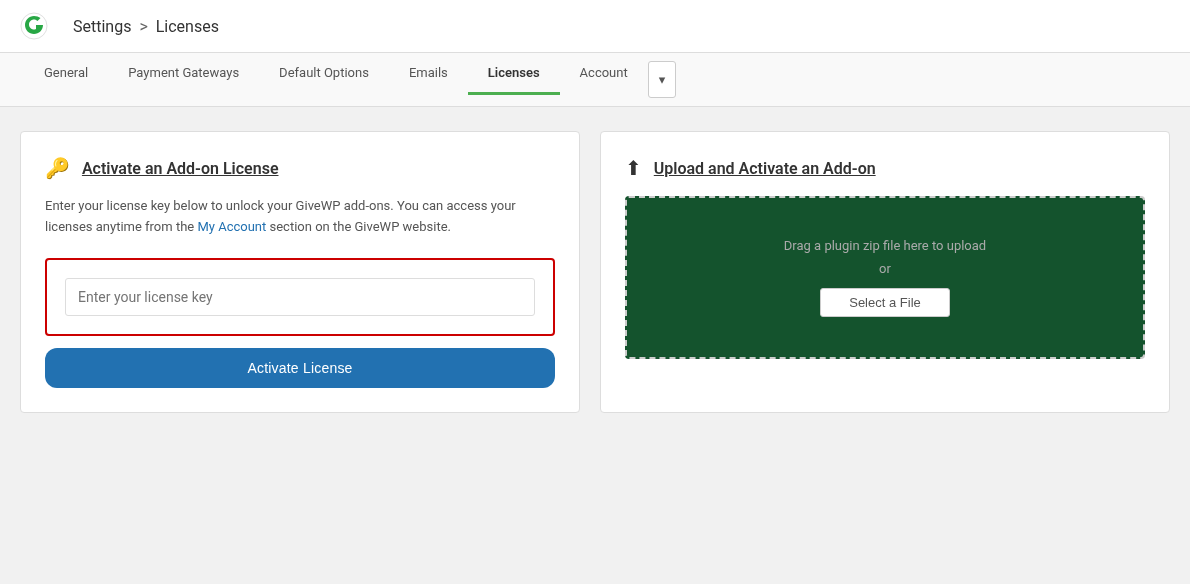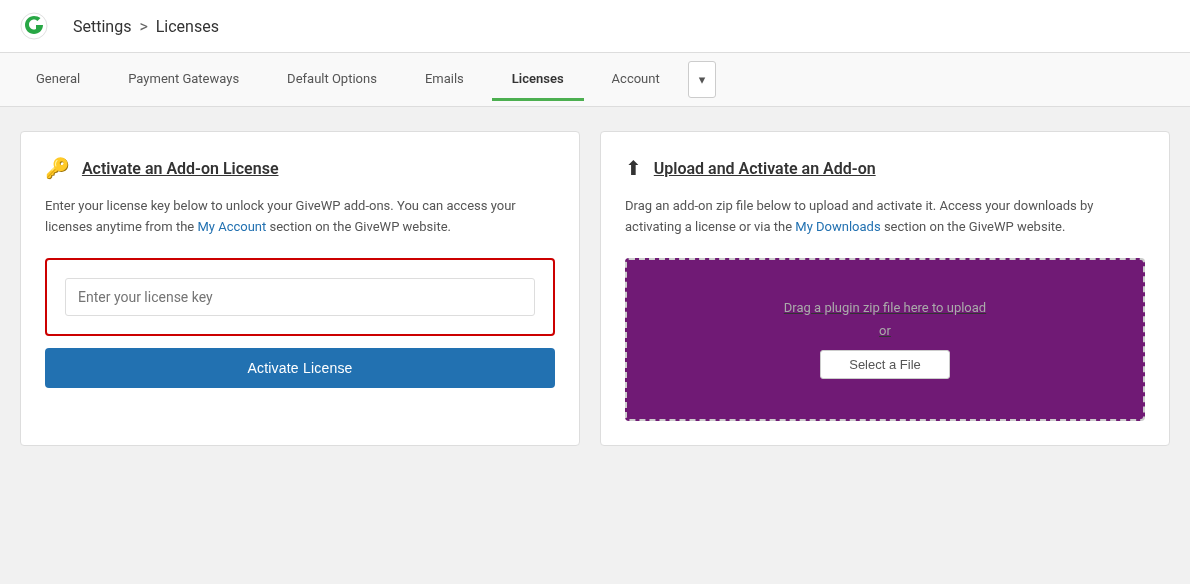--- a/index.html
+++ b/index.html
@@ -31,23 +31,23 @@
     .header-breadcrumb .separator {
       color: #666;
       margin: 0 4px;
     }
 
     
     .nav-tabs {
       background: #f9f9f9;
       border-bottom: 1px solid #ddd;
       display: flex;
-      align-items: center;
-      padding: 0 16px;
-      gap: 8px;
+      align-items: flex-start;
+      padding: 0 24px;
+      gap: 0;
     }
     .nav-tab {
       padding: 12px 20px;
       font-size: 13px;
       color: #555;
       cursor: pointer;
       border-bottom: 3px solid transparent;
       white-space: nowrap;
       text-decoration: none;
       display: inline-block;
@@ -137,36 +137,35 @@
       outline: none;
       font-family: inherit;
     }
 
     .activate-btn {
       width: 100%;
       padding: 12px;
       background: #2271b1;
       color: #fff;
       border: none;
-      border-radius: 4px;
+      border-radius: 12px;
       font-size: 14px;
       font-weight: 500;
       cursor: pointer;
       letter-spacing: 0.2px;
     }
 
     
     .upload-drop-zone {
       border: 2px dashed #ccc;
       border-radius: 4px;
       padding: 40px 20px;
       text-align: center;
-      background: #701a75;
+      background: #14532d;
       margin-bottom: 0;
-      text-decoration: underline;
     }
     .upload-drop-text {
       font-size: 13px;
       color: #aaa;
       margin-bottom: 8px;
     }
     .upload-or {
       font-size: 13px;
       color: #aaa;
       margin-bottom: 12px;
@@ -237,23 +236,20 @@
       <input type="text" class="license-input" placeholder="Enter your license key" style="">
     </div>
     <button class="activate-btn">Activate License</button>
   </div>
 
   <div class="card card-right">
     <div class="card-header">
       <span class="card-icon icon-upload">⬆</span>
       <span class="card-title">Upload and Activate an Add-on</span>
     </div>
-    <p class="card-description">
-      <span>Drag an add-on zip file below to upload and activate it. Access your downloads by activating a license or via the </span><a href="#">My Downloads</a><span> section on the GiveWP website.</span>
-    </p>
     <div class="upload-drop-zone">
       <p class="upload-drop-text">Drag a plugin zip file here to upload</p>
       <p class="upload-or">or</p>
       <button class="select-file-btn">Select a File</button>
     </div>
   </div>
 
 </div>
 
 </body></html>

